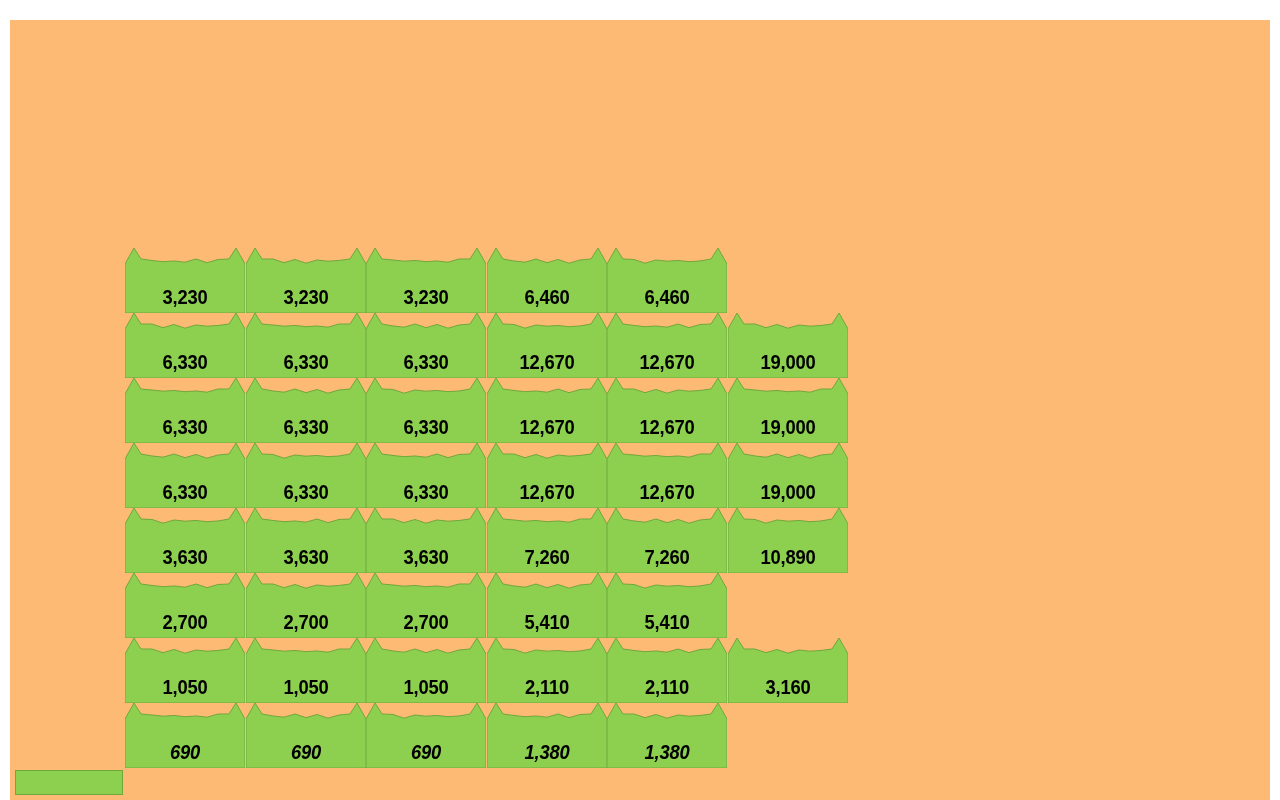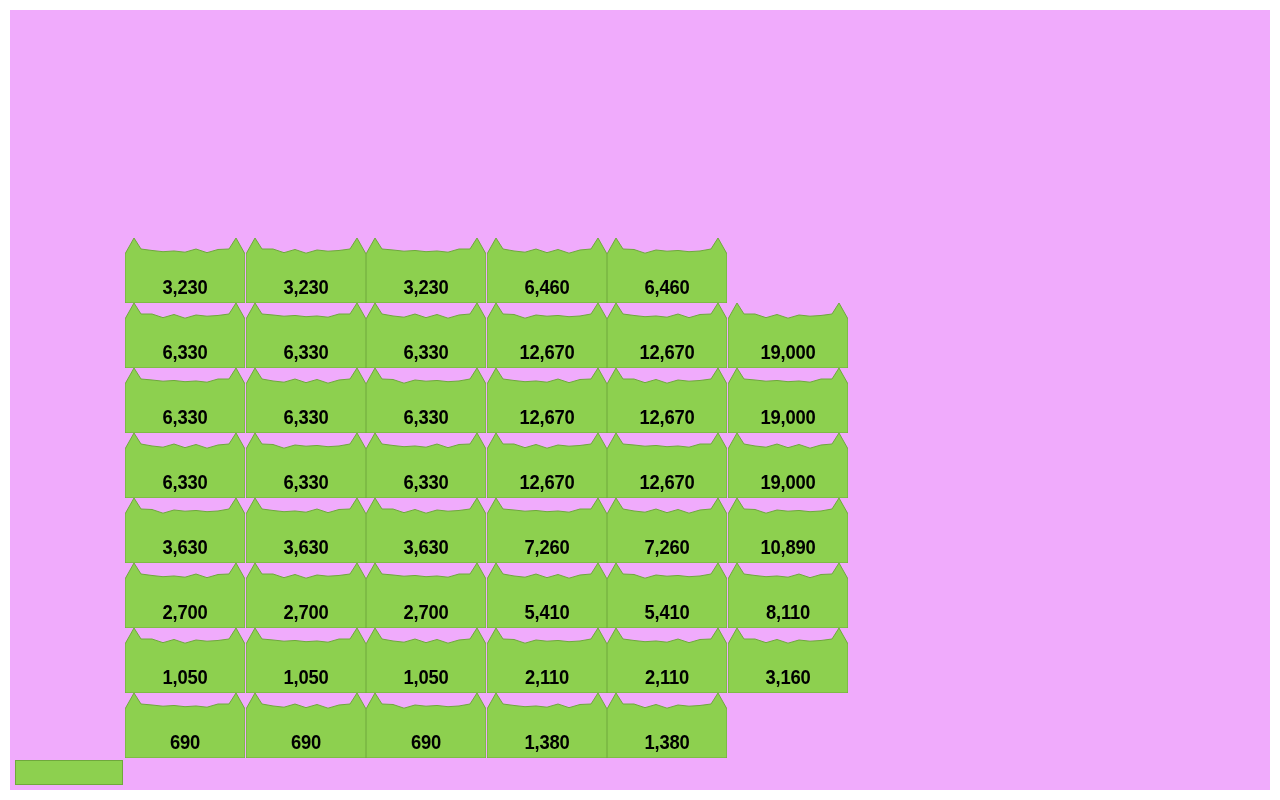--- a/index.html
+++ b/index.html
@@ -12,40 +12,40 @@
     position: relative;
     width: 1280px;
     height: 800px;
     background: #ffffff;
     overflow: hidden;
     font-family: "Liberation Sans", "DejaVu Sans", sans-serif;
   }
   #canvas {
     position: absolute;
     left: 10px;
-    top: 10px;
+    top: 20px;
     width: 1260px;
     height: 780px;
-    background: #f0abfc;
+    background: #fdba74;
   }
   
   #grid {
     position: absolute;
     left: 115px;   
     top: 244px;    
     width: 723px;
     height: 503px;
   }
   .row {
     position: relative;
     height: 49px;
     margin-bottom: 16px;
     display: flex;
   }
-  .row:last-child { margin-bottom: 0; }
+  .row:last-child { margin-bottom: 0; font-style: italic; }
 
   .cell {
     position: relative;
     width: 120px;
     height: 49px;
     margin-right: 0.6px;
     flex: 0 0 auto;
   }
   .cell:last-child { margin-right: 0; }
 
@@ -313,26 +313,20 @@
               <path d="M0.00,17.00 L9.00,1.00 L16.00,12.00 L27.00,13.98 L38.00,15.19 L49.00,12.00 L60.00,15.68 L71.00,12.49 L82.00,16.18 L93.00,12.99 L104.00,12.00 L111.00,1.00 L120.00,17.00 L120.00,66.00 L0.00,66.00 Z" fill="#8DD04F" stroke="#6FA83C" stroke-width="1"></path>
             </svg>
             <div class="cell-value">5,410</div>
           </div>
           <div class="cell">
             <svg class="cell-shape" viewBox="0 0 120 66" preserveAspectRatio="none">
               <path d="M0.00,17.00 L9.00,1.00 L16.00,12.00 L27.00,12.49 L38.00,16.18 L49.00,12.99 L60.00,14.20 L71.00,13.48 L82.00,14.69 L93.00,13.98 L104.00,12.00 L111.00,1.00 L120.00,17.00 L120.00,66.00 L0.00,66.00 Z" fill="#8DD04F" stroke="#6FA83C" stroke-width="1"></path>
             </svg>
             <div class="cell-value">5,410</div>
           </div>
-          <div class="cell">
-            <svg class="cell-shape" viewBox="0 0 120 66" preserveAspectRatio="none">
-              <path d="M0.00,17.00 L9.00,1.00 L16.00,12.00 L27.00,13.48 L38.00,14.69 L49.00,13.98 L60.00,15.19 L71.00,12.00 L82.00,15.68 L93.00,12.49 L104.00,12.00 L111.00,1.00 L120.00,17.00 L120.00,66.00 L0.00,66.00 Z" fill="#8DD04F" stroke="#6FA83C" stroke-width="1"></path>
-            </svg>
-            <div class="cell-value">8,110</div>
-          </div>
         </div>
         <div class="row">
           <div class="cell">
             <svg class="cell-shape" viewBox="0 0 120 66" preserveAspectRatio="none">
               <path d="M0.00,17.00 L9.00,1.00 L16.00,12.00 L27.00,12.00 L38.00,15.68 L49.00,12.49 L60.00,16.18 L71.00,12.99 L82.00,14.20 L93.00,13.48 L104.00,12.00 L111.00,1.00 L120.00,17.00 L120.00,66.00 L0.00,66.00 Z" fill="#8DD04F" stroke="#6FA83C" stroke-width="1"></path>
             </svg>
             <div class="cell-value">1,050</div>
           </div>
           <div class="cell">
             <svg class="cell-shape" viewBox="0 0 120 66" preserveAspectRatio="none">

